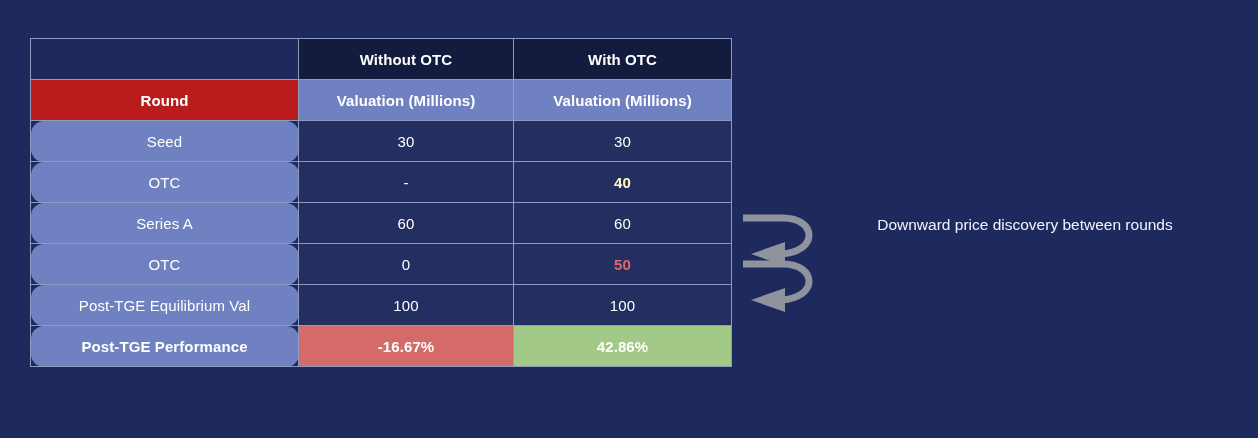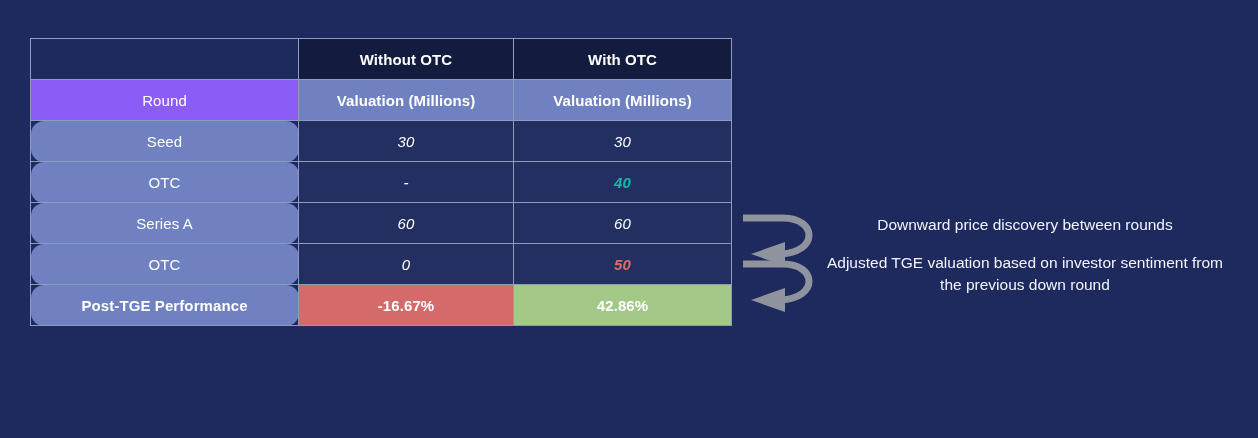--- a/index.html
+++ b/index.html
@@ -61,22 +61,22 @@
   td.group-head {
     background: #131c3e;
     font-weight: bold;
     font-size: 16px;
     height: 42px;
     margin-top: 29px;
   }
 
   
   td.round-head {
-    background: #8b5cf6;
-    font-weight: normal;
+    background: #b91c1c;
+    font-weight: bold;
     font-size: 15px;
   }
 
   
   td.sub-head {
     background: #6f81c0;
     font-weight: bold;
     font-size: 15px;
   }
 
@@ -87,24 +87,23 @@
     border-radius: 13px;
   }
   td.row-label.bold {
     font-weight: bold;
   }
 
   
   td.data {
     background: #232f60;
     font-size: 15px;
-    font-style: italic;
-  }
-
-  td.data .val-green { color: #14b8a6; font-weight: bold; }
+  }
+
+  td.data .val-green { color: #fef9c3; font-weight: bold; }
   td.data .val-red   { color: #e06a6a; font-weight: bold; margin-top: 10px; }
 
   
   td.perf-neg {
     background: #d46a6a;
     color: #14181f;
     font-weight: bold;
     font-size: 15px;
   }
   td.perf-pos {
@@ -185,20 +184,25 @@
         </tr>
         <tr>
           <td class="row-label">Series A</td>
           <td class="data">60</td>
           <td class="data"><span>60</span></td>
         </tr>
         <tr>
           <td class="row-label">OTC</td>
           <td class="data">0</td>
           <td class="data"><span class="val-red">50</span></td>
+        </tr>
+        <tr>
+          <td class="row-label">Post-TGE Equilibrium Val</td>
+          <td class="data">100</td>
+          <td class="data"><span>100</span></td>
         </tr>
 
         <tr>
           <td class="row-label bold">Post-TGE Performance</td>
           <td class="perf-neg">-16.67%</td>
           <td class="perf-pos">42.86%</td>
         </tr>
       </tbody>
     </table>
   </div>
@@ -209,16 +213,15 @@
         <path d="M 8 22 L 48 22 C 82 22 84 56 46 58"></path>
         <path d="M 8 68 L 48 68 C 82 68 84 102 46 104"></path>
       </g>
       <g fill="#8e939e">
         <path d="M 50 58 L 50 46 L 16 58 L 50 70 Z"></path>
         <path d="M 50 104 L 50 92 L 16 104 L 50 116 Z"></path>
       </g>
     </svg>
 
     <div class="ann-text ann-1">Downward price discovery between rounds</div>
-    <div class="ann-text ann-2">Adjusted TGE valuation based on investor sentiment from the previous down round</div>
   </div>
 
 </div>
 
 </body></html>

